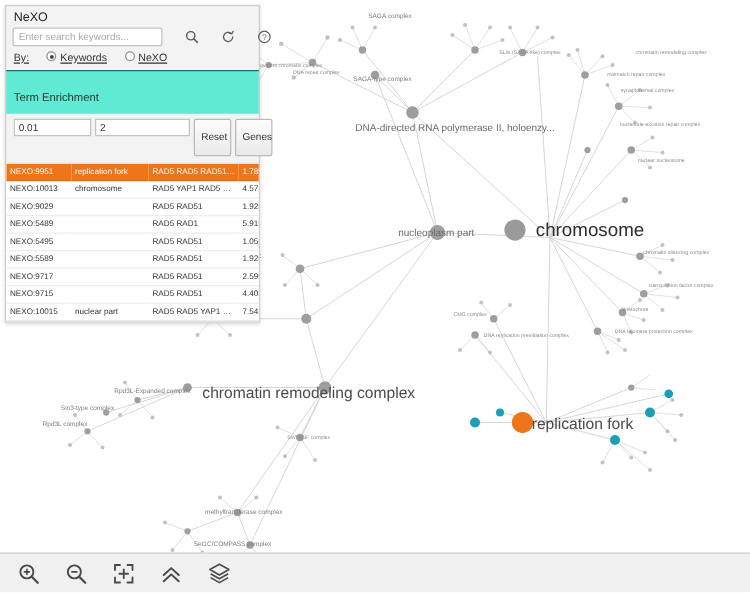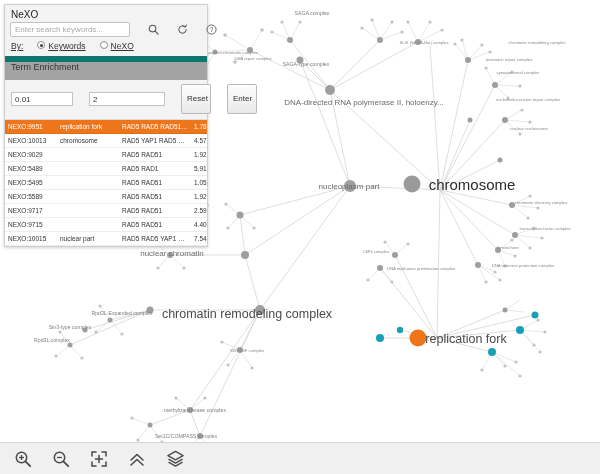--- a/index.html
+++ b/index.html
@@ -110,42 +110,41 @@
   .radio.checked::after {
     content: "";
     position: absolute;
     left: 1.5px; top: 1.5px;
     width: 3px; height: 3px;
     border-radius: 50%;
     background: #3c3c3c;
   }
 
   #term-section {
-    border-top: 6px solid #0f766e;
-    padding: 0 6px 5px 6px;
-    background: #a3a3a3;
+    border-top: 1px solid #0f766e;
+    padding: 16px 6px 5px 6px;
+    background: #5eead4;
   }
   #term-title { font-size: 9px; color: #333; margin-bottom: 3px; }
   #term-textarea {
     width: 100%;
     height: 38px;
     border: 1px solid #c2c2c2;
     background: #fff;
     font-size: 8px;
     color: #333;
     padding: 2px 3px;
     box-sizing: border-box;
     resize: none;
     font-family: "Liberation Sans", sans-serif;
     line-height: 1.3;
   }
   .form-row {
     display: flex;
-    align-items: center;
-    gap: 16px;
+    gap: 3px;
     padding: 4px 6px 5px 6px;
   }
   .form-row input.num {
     height: 14px;
     border: 1px solid #c2c2c2;
     background: #fff;
     font-size: 8px;
     color: #333;
     padding: 0 3px;
     box-sizing: border-box;
@@ -513,21 +512,21 @@
     </div>
 
     <div id="term-section">
       <div id="term-title">Term Enrichment</div>
     </div>
 
     <div class="form-row">
       <input class="num" id="pval-input" type="text" value="0.01" style="">
       <input class="num" id="count-input" type="text" value="2" style="">
       <button class="btn">Reset</button>
-      <button class="btn">Enter</button>
+      <button class="btn">Genes</button>
     </div>
 
     <div id="results">
       <table class="res">
         <tbody id="res-body">
             <tr class="sel">
               <td class="c-id">NEXO:9951</td>
               <td class="c-name">replication fork</td>
               <td class="c-genes">RAD5 RAD5 RAD51 RAD1</td>
               <td class="c-p">1.789e-5</td>

